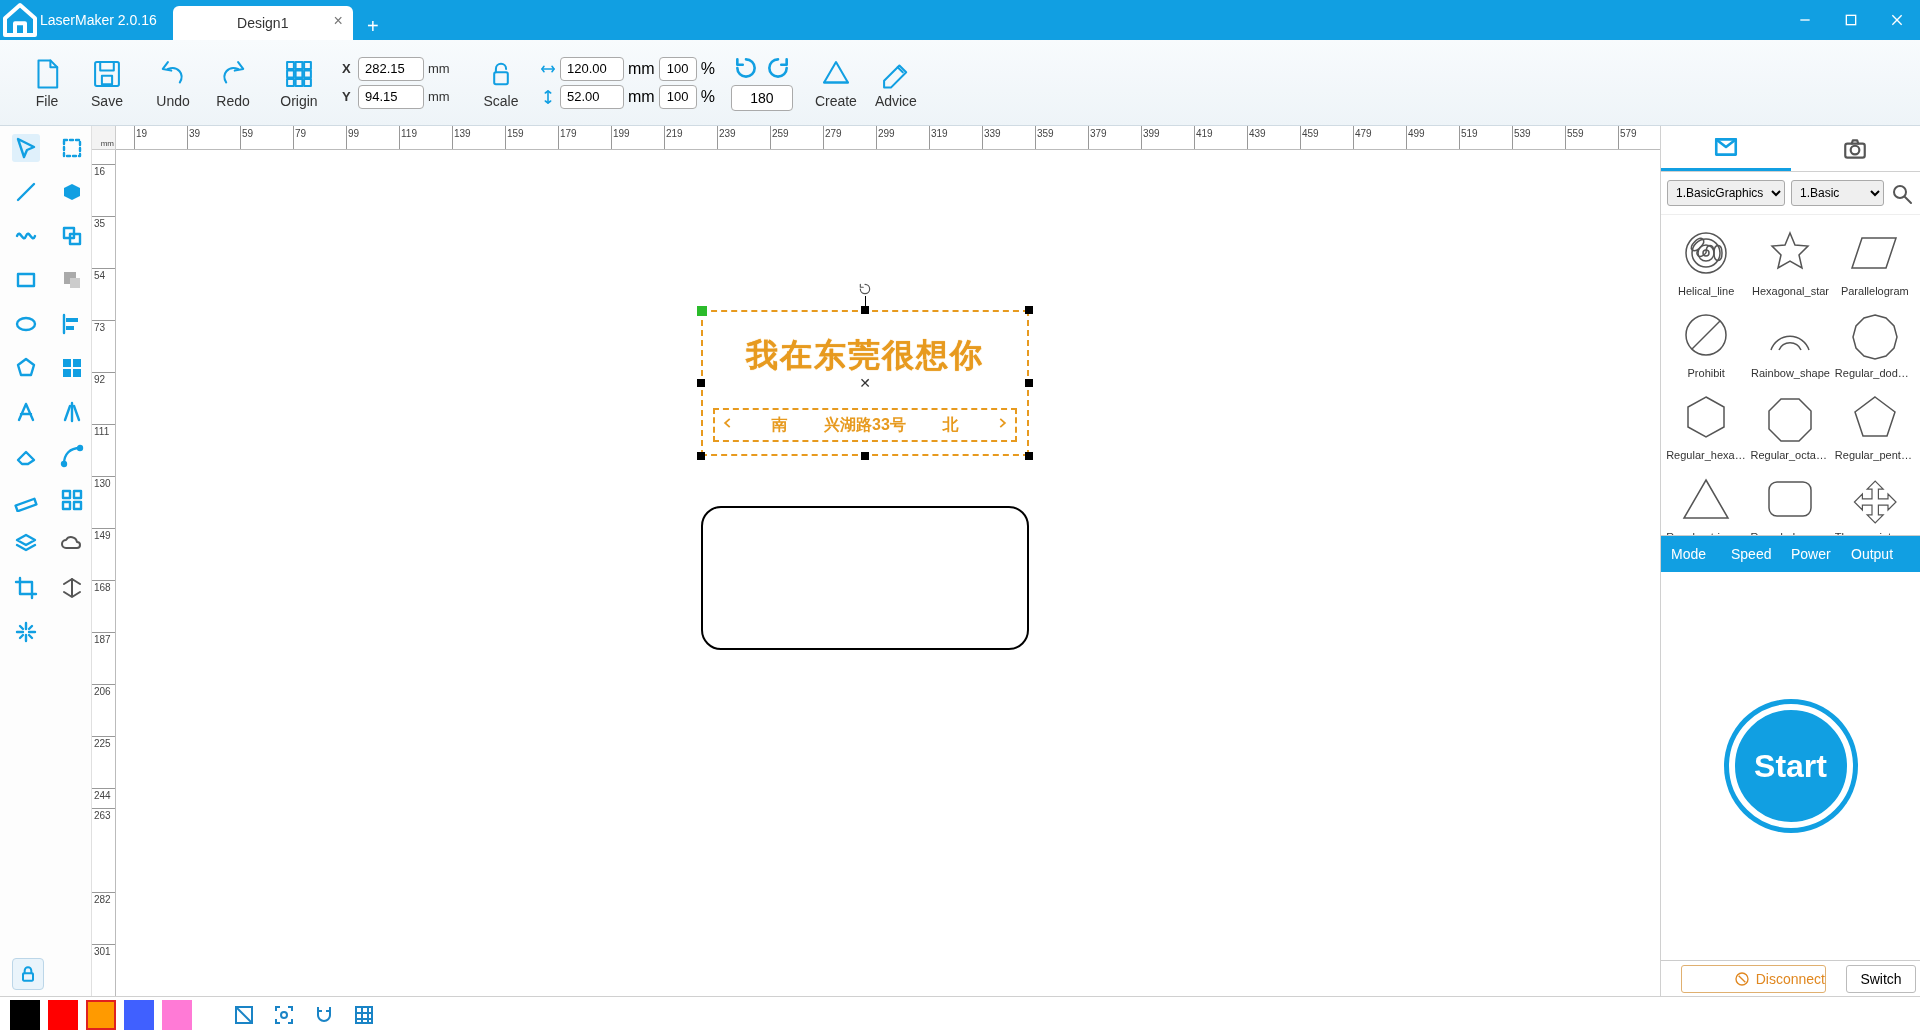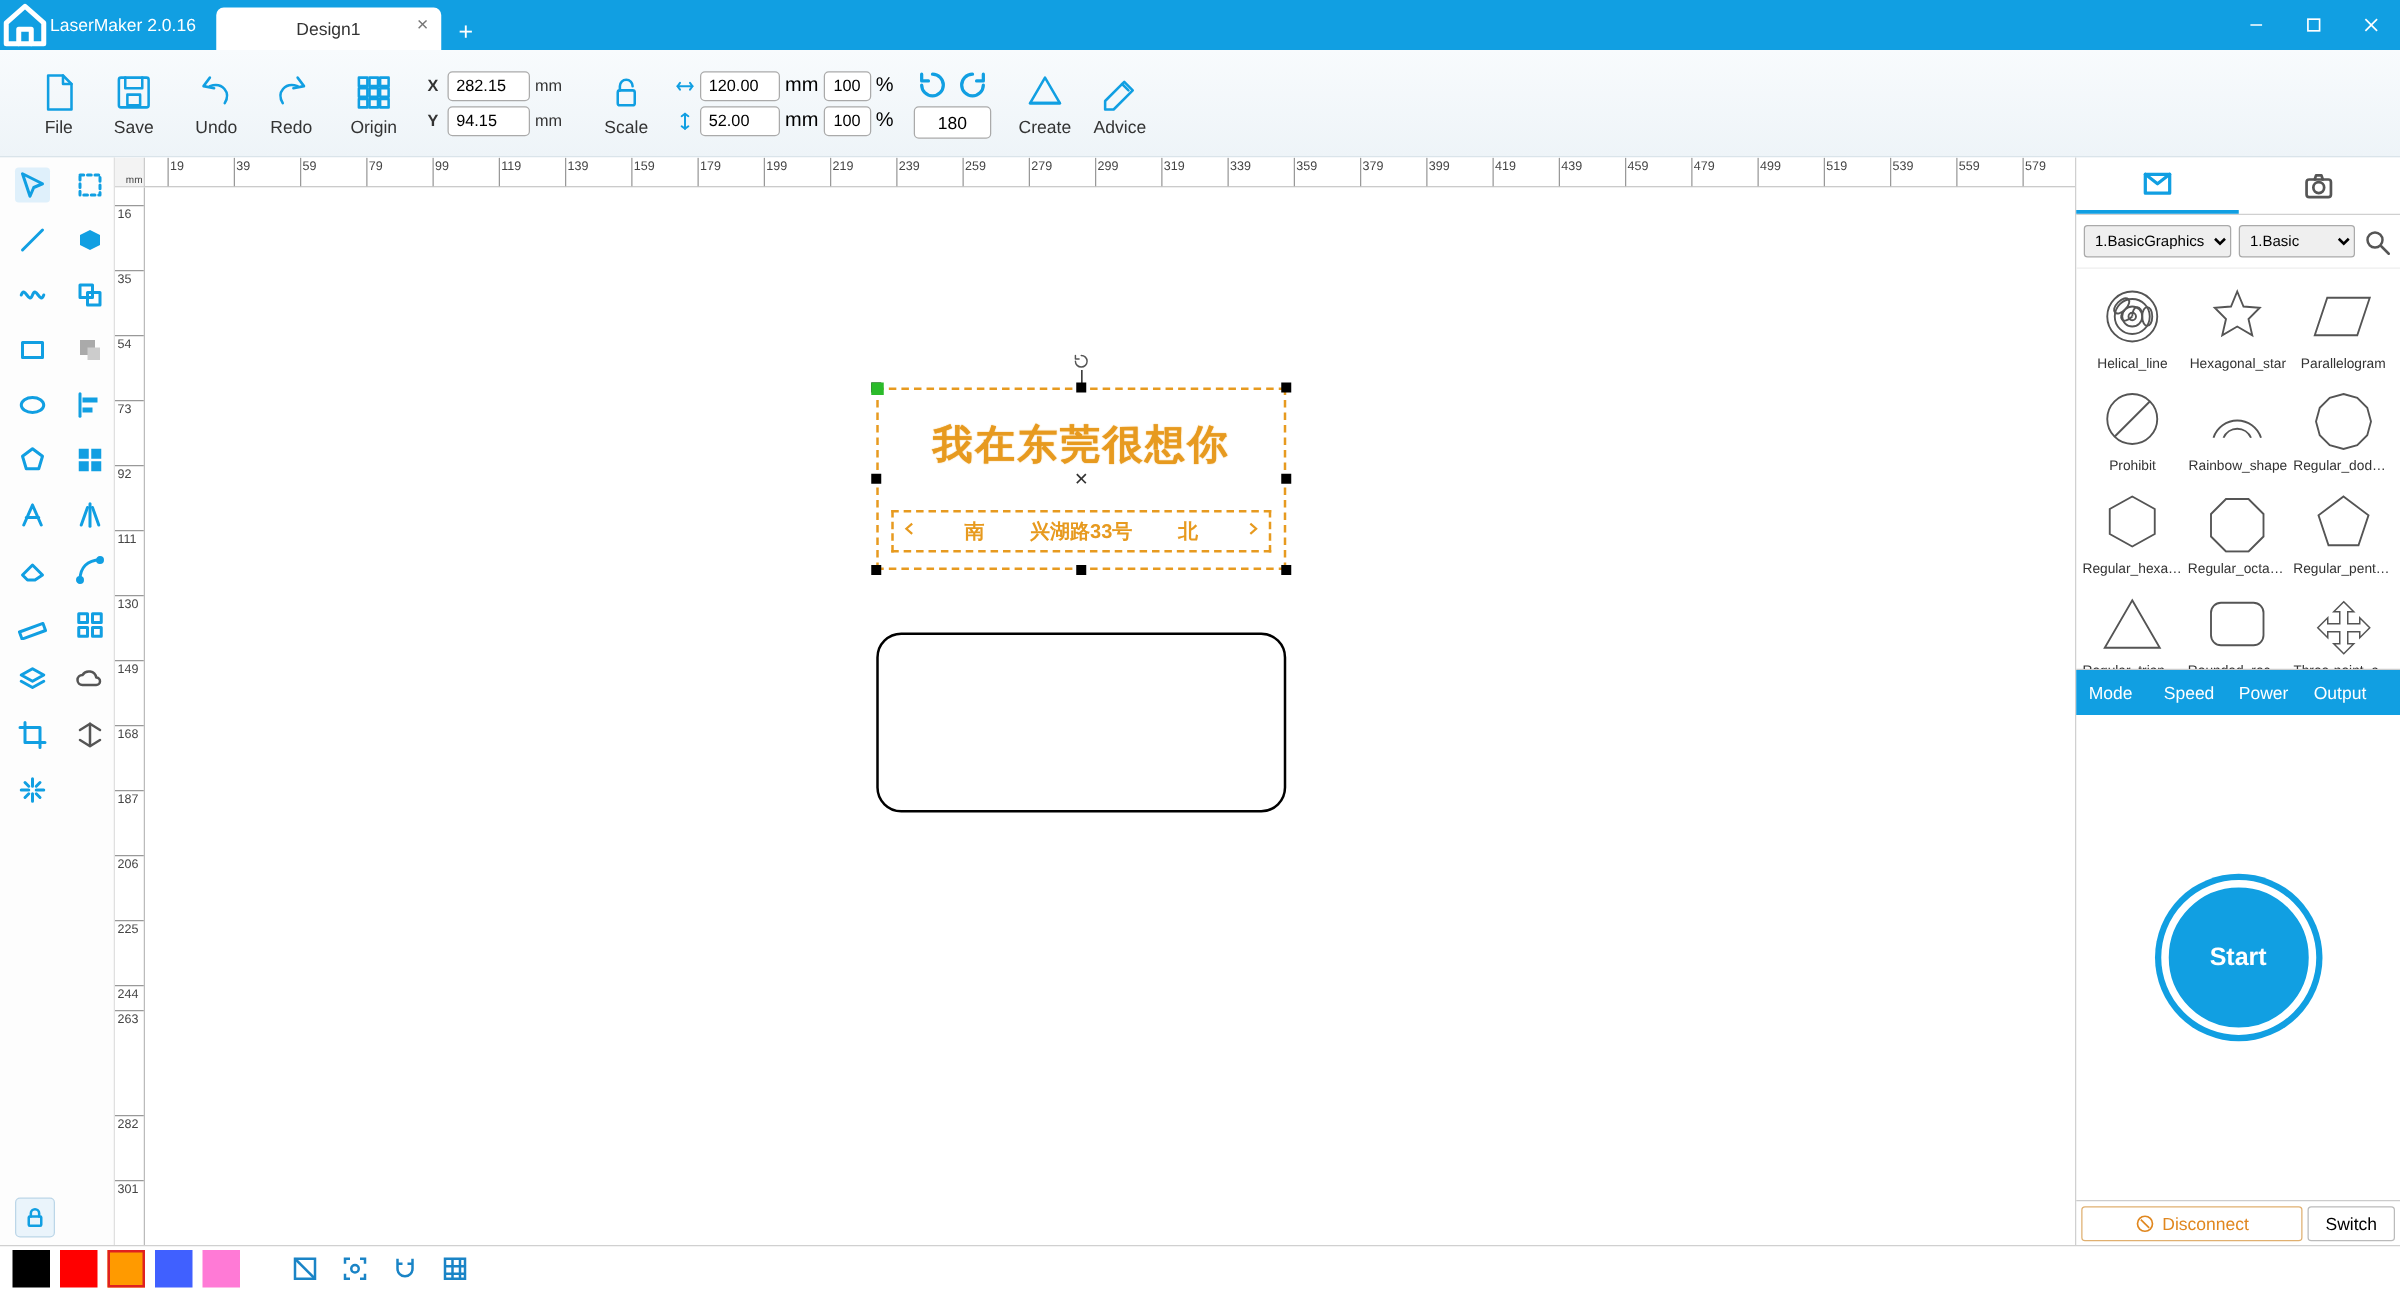--- a/index.html
+++ b/index.html
@@ -216,30 +216,30 @@
 .layer-row .sw { width: 18px; height: 18px; background: #000; margin: 0 10px 0 8px; }
 .layer-row .mode { width: 44px; }
 .layer-row .spd { width: 60px; }
 .layer-row .pwr { width: 60px; }
 .layer-row .eye { flex: 1; display: flex; justify-content: center; cursor: pointer; }
 .layer-row .eye svg { width: 22px; height: 22px; }
 
 .start-wrap { flex: 1; display: flex; align-items: center; justify-content: center; }
 .start-btn {
   width: 124px; height: 124px; border-radius: 50%; background: #119fe2; color: #fff;
-  display: flex; align-items: center; justify-content: center; font-size: 20px; font-weight: 600;
+  display: flex; align-items: center; justify-content: center; font-size: 32px; font-weight: 600;
   cursor: pointer; border: 6px solid #fff; box-shadow: 0 0 0 5px #119fe2;
 }
 
 .conn-bar {
   height: 36px; display: flex; align-items: center; border-top: 1px solid #ccc;
 }
 .conn-bar .disc {
-  flex: 1; display: flex; align-items: center; justify-content: center; gap: 6px;
-  color: #e0871f; font-size: 14px; cursor: pointer; border: 1px solid #e0b070; margin: 4px;
+  flex: 1; display: flex; align-items: center; justify-content: flex-end; gap: 6px;
+  color: #e0871f; font-size: 14px; cursor: pointer; border: 1px solid #e0b070; margin: 20px;
   border-radius: 3px; height: 28px;
 }
 .conn-bar .switch {
   width: 70px; display: flex; align-items: center; justify-content: center; font-size: 14px;
   cursor: pointer; border: 1px solid #bbb; margin: 4px 4px 4px 0; border-radius: 3px; height: 28px;
 }
 
 
 .footer {
   height: 36px; border-top: 1px solid #d0d0d0; display: flex; align-items: center; gap: 8px;

